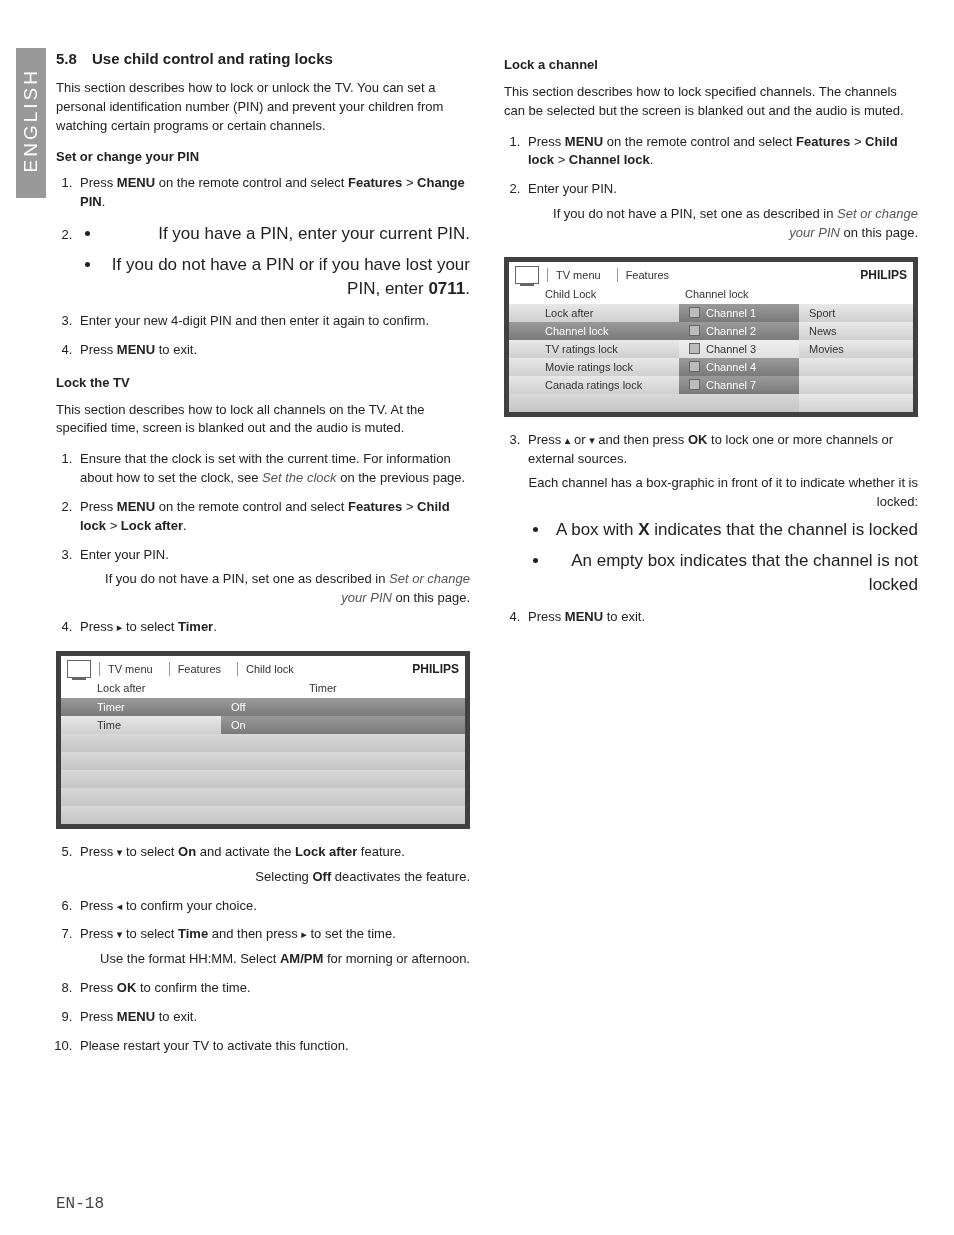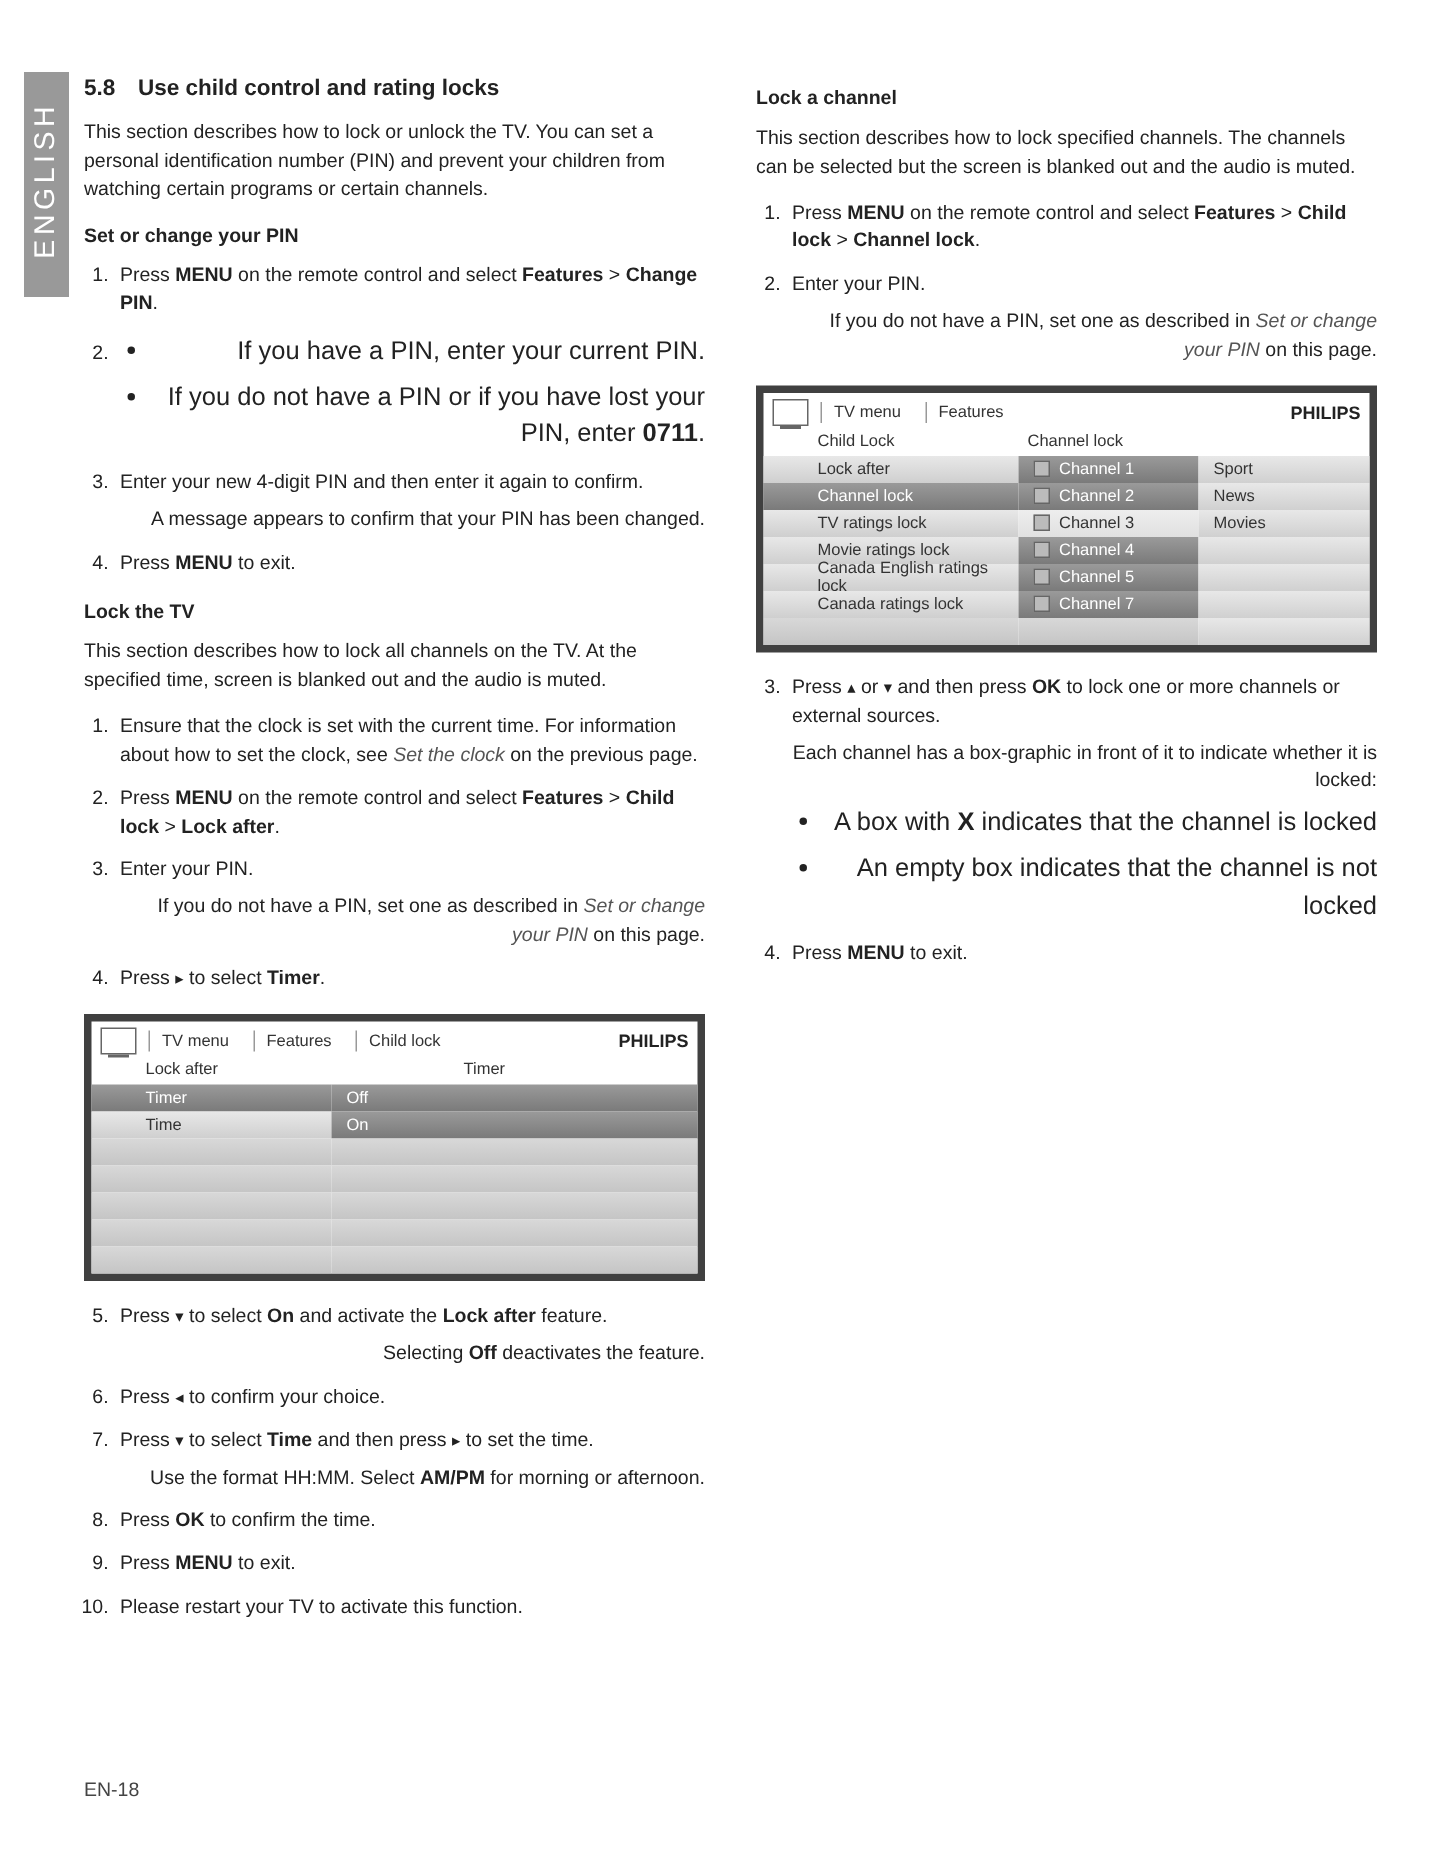--- a/index.html
+++ b/index.html
@@ -12,21 +12,21 @@
   .secnum{display:inline-block;width:36px;}
   p{font-size:13px;line-height:1.45;margin:0 0 12px 0;}
   .sub{font-weight:bold;font-size:13px;margin:6px 0 8px 0;}
   ol.steps{list-style:decimal;padding-left:20px;margin:0 0 14px 0;}
   ol.steps>li{font-size:13px;line-height:1.45;margin-bottom:10px;padding-left:4px;}
   ol.steps>li>p{margin-top:6px;margin-bottom:4px;text-align:right;}
   ul.bul{list-style:disc;padding-left:22px;margin:6px 0 6px 0;}
   ul.bul>li{font-size:17px;line-height:1.45;margin-bottom:6px;text-align:right;}
   b{font-weight:bold;}
   .ital{font-style:italic;color:#555;}
-  .footer{position:absolute;bottom:35px;left:56px;font-size:13px;color:#444;}
+  .footer{position:absolute;bottom:22px;left:56px;font-size:16px;color:#444;font-family:Liberation Mono, monospace;}
   
   .menu{border:5px solid #404040;margin:6px 0 14px 0;font-size:11px;color:#333;}
   .menu .crumbs{display:flex;align-items:center;padding:4px 6px 2px 6px;gap:8px;}
   .crumbs .tvicon{width:22px;height:16px;border:1px solid #666;position:relative;}
   .crumbs .tvicon:after{content:"";position:absolute;bottom:-3px;left:4px;right:4px;height:2px;background:#666;}
   .crumbs .seg{border-left:1px solid #999;padding:0 8px;height:14px;display:flex;align-items:center;}
   .crumbs .seg:first-of-type{border-left:none;padding-left:6px;}
   .menu .brand{margin-left:auto;font-weight:bold;font-size:12px;letter-spacing:0px;color:#222;font-family:Arial,sans-serif;}
   .menu .hdr{display:flex;padding:2px 6px 4px 36px;font-size:11px;}
   .menu .hdr span{flex:1;}
@@ -62,21 +62,21 @@
 
       <p class="sub">Set or change your PIN</p>
       <ol class="steps">
         <li><span>Press </span><b>MENU</b><span> on the remote control and select </span><b>Features</b><span> &gt; </span><b>Change PIN</b><span>.</span></li>
         <li>
           <ul class="bul">
             <li>If you have a PIN, enter your current PIN.</li>
             <li><span>If you do not have a PIN or if you have lost your PIN, enter </span><b>0711</b><span>.</span></li>
           </ul>
         </li>
-        <li><span>Enter your new 4-digit PIN and then enter it again to confirm.</span><p>A message appears to confirm that your PIN has been changed.</p></li>
+        <li><span>Enter your new 4-digit PIN and then enter it again to confirm.</span></li>
         <li><span>Press </span><b>MENU</b><span> to exit.</span></li>
       </ol>
 
       <p class="sub"><span>L</span><b>ock the TV</b></p>
       <p>This section describes how to lock all channels on the TV.  At the specified time, screen is blanked out and the audio is muted.</p>
       <ol class="steps">
         <li><span>Ensure that the clock is set with the current time.  For information about how to set the clock, see </span><span class="ital">Set the clock</span><span> on the previous page.</span></li>
         <li><span>Press </span><b>MENU</b><span> on the remote control and select </span><b>Features</b><span> &gt; </span><b>Child lock</b><span> &gt; </span><b>Lock after</b><span>.</span></li>
         <li><span>Enter your PIN.</span>
           <p><span>If you do not have a PIN, set one as described in </span><span class="ital">Set or change your PIN</span><span> on this page.</span></p>
@@ -187,28 +187,20 @@
             </div>
             <div class="row">
               <div class="cA">Movie ratings lock</div>
               <div class="cB sel">
                 <span class="chk"></span>
                 <span>Channel 4</span>
               </div>
               <div class="cC empty"></div>
             </div>
             <div class="row">
-              <div class="cA">Canada English ratings lock</div>
-              <div class="cB sel">
-                <span class="chk"></span>
-                <span>Channel 5</span>
-              </div>
-              <div class="cC empty"></div>
-            </div>
-            <div class="row">
               <div class="cA">Canada ratings lock</div>
               <div class="cB sel">
                 <span class="chk"></span>
                 <span>Channel 7</span>
               </div>
               <div class="cC empty"></div>
             </div>
             <div class="row">
               <div class="cA empty"></div>
               <div class="cB empty"></div>

